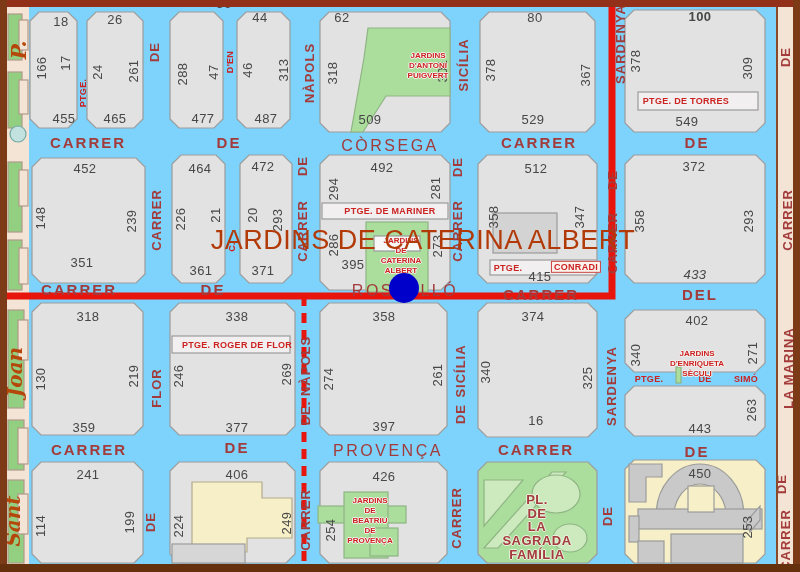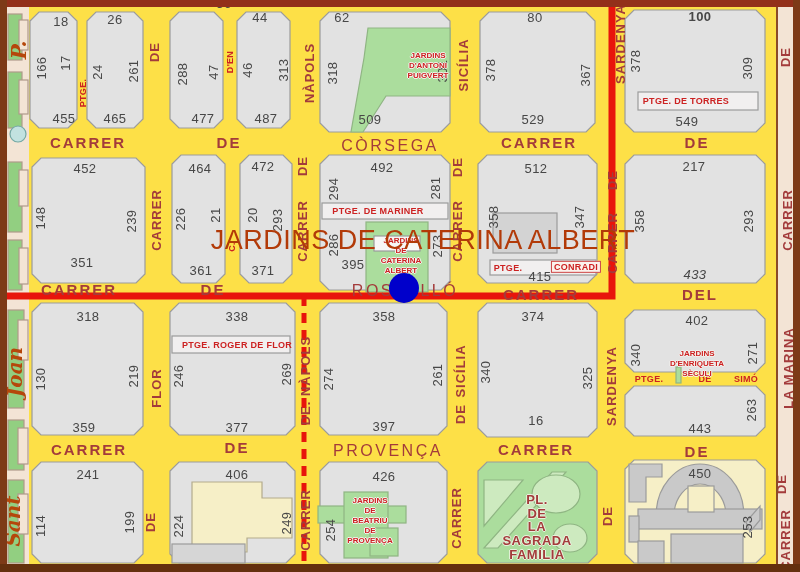--- a/index.html
+++ b/index.html
@@ -1,16 +1,16 @@
 <!DOCTYPE html>
 <html><head>
 <meta charset="utf-8">
 <style>
   html,body{margin:0;padding:0;background:#fff;}
-  #map{position:relative;width:800px;height:572px;background:#fde047;overflow:hidden;
+  #map{position:relative;width:800px;height:572px;background:#7dd3fc;overflow:hidden;
        font-family:"Liberation Sans",sans-serif;}
   svg.layer{position:absolute;left:0;top:0;}
   #base-layer{z-index:1;}
   #route-layer{z-index:2;}
   #labels{position:absolute;left:0;top:0;width:800px;height:572px;z-index:3;}
   .lbl{position:absolute;transform:translate(-50%,-50%) rotate(var(--r,0deg));
        white-space:pre;text-align:center;line-height:1.15;pointer-events:none;}
   .n{font-size:13px;color:#474747;letter-spacing:.5px;}
   .s{font-size:15px;font-weight:bold;color:#a33b3b;letter-spacing:2px;}
   .sbig{font-size:16px;font-weight:normal;color:#a33b3b;letter-spacing:2.5px;}
@@ -157,21 +157,21 @@
       <div class="lbl n" style="left: 382px; top: 168px;">492</div>
       <div class="lbl n" style="left: 334px; top: 189px; --r: -90deg;">294</div>
       <div class="lbl n" style="left: 436px; top: 188px; --r: -90deg;">281</div>
       <div class="lbl n" style="left: 334px; top: 245px; --r: -90deg;">286</div>
       <div class="lbl n" style="left: 353px; top: 265px;">395</div>
       <div class="lbl n" style="left: 438px; top: 246px; --r: -90deg;">273</div>
       <div class="lbl n" style="left: 536px; top: 169px;">512</div>
       <div class="lbl n" style="left: 494px; top: 217px; --r: -90deg;">358</div>
       <div class="lbl n" style="left: 580px; top: 217px; --r: -90deg;">347</div>
       <div class="lbl n" style="left: 540px; top: 277px;">415</div>
-      <div class="lbl n" style="left: 694px; top: 167px;">217</div>
+      <div class="lbl n" style="left: 694px; top: 167px;">372</div>
       <div class="lbl n" style="left: 640px; top: 221px; --r: -90deg;">358</div>
       <div class="lbl n" style="left: 749px; top: 221px; --r: -90deg;">293</div>
       <div class="lbl n" style="left: 695px; top: 275px; font-style: italic;">433</div>
       <div class="lbl n" style="left: 88px; top: 317px;">318</div>
       <div class="lbl n" style="left: 41px; top: 379px; --r: -90deg;">130</div>
       <div class="lbl n" style="left: 134px; top: 376px; --r: -90deg;">219</div>
       <div class="lbl n" style="left: 84px; top: 428px;">359</div>
       <div class="lbl n" style="left: 237px; top: 317px;">338</div>
       <div class="lbl n" style="left: 179px; top: 376px; --r: -90deg;">246</div>
       <div class="lbl n" style="left: 287px; top: 374px; --r: -90deg;">269</div>
@@ -237,21 +237,21 @@
       <div class="lbl v" style="left: 608px; top: 516px; --r: -90deg;">DE</div>
       <div class="lbl v" style="left: 786px; top: 57px; --r: -90deg;">DE</div>
       <div class="lbl v" style="left: 788px; top: 220px; --r: -90deg;">CARRER</div>
       <div class="lbl v" style="left: 789px; top: 368px; --r: -90deg;">LA MARINA</div>
       <div class="lbl v" style="left: 782px; top: 484px; --r: -90deg;">DE</div>
       <div class="lbl v" style="left: 786px; top: 540px; --r: -90deg;">CARRER</div>
       <div class="lbl p" style="left: 83px; top: 93px; --r: -90deg;">PTGE.</div>
       <div class="lbl p" style="left: 230px; top: 62px; --r: -90deg;">D'EN</div>
       <div class="lbl p" style="left: 232px; top: 247px; --r: -90deg;">C.</div>
       <div class="lbl p" style="left: 686px; top: 101px;">PTGE. DE TORRES</div>
-      <div class="lbl p" style="left: 378px; top: 211px;">PTGE. DE MARINER</div>
+      <div class="lbl p" style="left: 390px; top: 211px;">PTGE. DE MARINER</div>
       <div class="lbl p" style="left: 237px; top: 345px;">PTGE. ROGER DE FLOR</div>
       <div class="lbl p" style="left: 508px; top: 268px;">PTGE.</div>
       <div class="lbl p pb" style="left: 576px; top: 267px;">CONRADI</div>
       <div class="lbl p" style="left: 649px; top: 379px;">PTGE.</div>
       <div class="lbl p" style="left: 705px; top: 379px;">DE</div>
       <div class="lbl p" style="left: 746px; top: 379px;">SIMÓ</div>
       <div class="lbl pk" style="left: 428px; top: 66px;">JARDINS
 D'ANTONI
 PUIGVERT</div>
       <div class="lbl pk" style="left: 401px; top: 256px;">JARDINS

